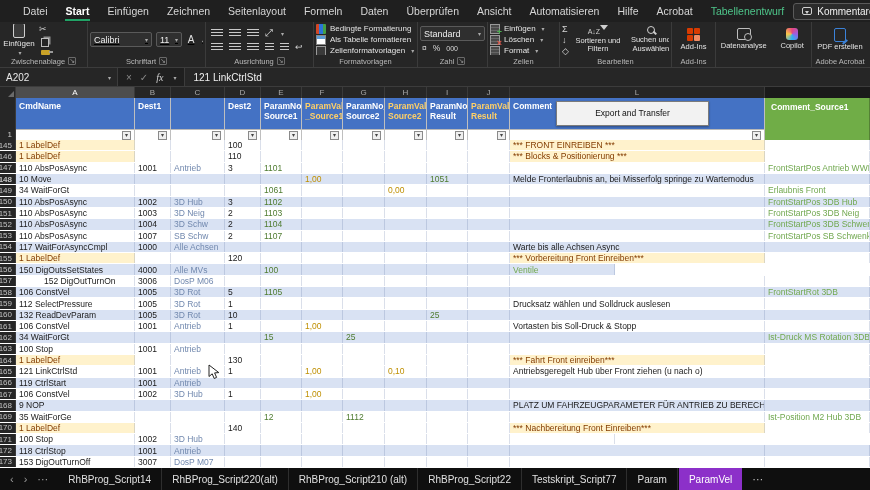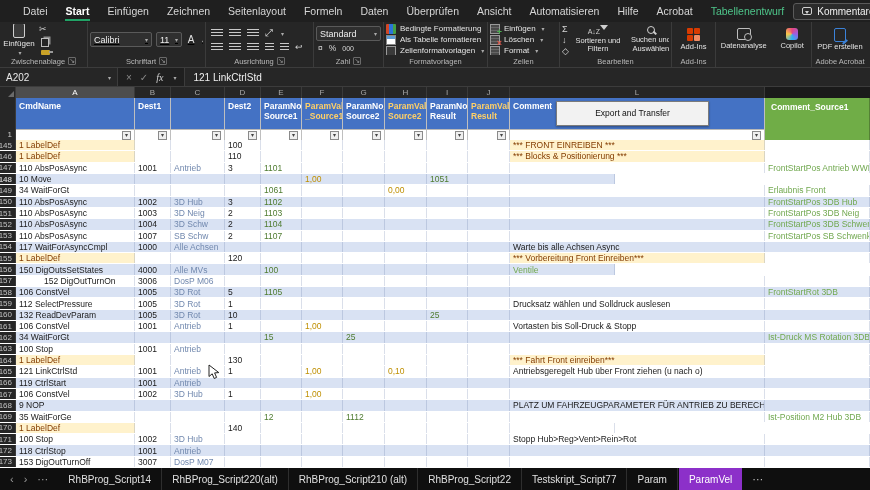--- a/index.html
+++ b/index.html
@@ -217,60 +217,60 @@
             <span class="mini">↩</span>
           </div>
         </div>
       </div>
       <div class="rg-label">
           <span>Ausrichtung</span>
           <span class="launcher">↘</span>
         </div>
     </div>
 
-    <div class="rgroup" style="width:70px">
-      <div class="rg-body">
-        <div class="zahlrows">
-          <div class="combo" style="width:100%">
-              <span>Standard</span>
-              <span class="dd">▾</span>
-            </div>
-          <div class="zicons">
-            <span>¤</span>
-            <span>%</span>
-            <span style="font-size:7px">000</span>
-          </div>
-        </div>
-      </div>
-      <div class="rg-label">
-          <span>Zahl</span>
-          <span class="launcher">↘</span>
-        </div>
-    </div>
-
     <div class="rgroup" style="width:104px">
       <div class="rg-body">
         <div class="stylecol">
           <div class="stylebtn">
               <span class="i-cf"></span>
               <span>Bedingte Formatierung</span>
             </div>
           <div class="stylebtn">
               <span class="i-tbl"></span>
               <span>Als Tabelle formatieren</span>
             </div>
           <div class="stylebtn">
               <span class="i-win"></span>
               <span>Zellenformatvorlagen</span>
               <span class="dd">▾</span>
             </div>
         </div>
       </div>
       <div class="rg-label">
           <span>Formatvorlagen</span>
+        </div>
+    </div>
+
+    <div class="rgroup" style="width:70px">
+      <div class="rg-body">
+        <div class="zahlrows">
+          <div class="combo" style="width:100%">
+              <span>Standard</span>
+              <span class="dd">▾</span>
+            </div>
+          <div class="zicons">
+            <span>¤</span>
+            <span>%</span>
+            <span style="font-size:7px">000</span>
+          </div>
+        </div>
+      </div>
+      <div class="rg-label">
+          <span>Zahl</span>
+          <span class="launcher">↘</span>
         </div>
     </div>
 
     <div class="rgroup" style="width:72px">
       <div class="rg-body">
         <div class="stylecol">
           <div class="stylebtn">
               <span class="i-grid add"></span>
               <span>Einfügen</span>
               <span class="dd">▾</span>
@@ -518,20 +518,21 @@
           <div class="cell" style="width: 119px;">10 Move</div>
           <div class="cell" style="width: 36px;"></div>
           <div class="cell v-dest" style="width: 54px;"></div>
           <div class="cell" style="width: 36px;"></div>
           <div class="cell v-green" style="width: 41px;"></div>
           <div class="cell v-amber" style="width: 41px;">1,00</div>
           <div class="cell v-green" style="width: 42px;"></div>
           <div class="cell v-amber" style="width: 42px;"></div>
           <div class="cell v-green" style="width: 41px;">1051</div>
           <div class="cell" style="width: 42px;"></div>
+          <div class="cell" style="width: 255px;">Melde Fronterlaubnis an, bei Misserfolg springe zu Wartemodus</div>
           <div class="cell v-cs" style="width: 105px;"></div>
         </div>
         <div class="row">
           <div class="cell rnum" style="width: 16px;">149</div>
           <div class="cell" style="width: 119px;">34 WaitForGt</div>
           <div class="cell" style="width: 36px;"></div>
           <div class="cell v-dest" style="width: 54px;"></div>
           <div class="cell" style="width: 36px;"></div>
           <div class="cell v-green" style="width: 41px;">1061</div>
           <div class="cell v-amber" style="width: 41px;"></div>
@@ -846,35 +847,35 @@
           <div class="cell tan" style="width: 119px;">1 LabelDef</div>
           <div class="cell" style="width: 36px;"></div>
           <div class="cell v-dest" style="width: 54px;"></div>
           <div class="cell" style="width: 36px;">140</div>
           <div class="cell v-green" style="width: 41px;"></div>
           <div class="cell v-amber" style="width: 41px;"></div>
           <div class="cell v-green" style="width: 42px;"></div>
           <div class="cell v-amber" style="width: 42px;"></div>
           <div class="cell v-green" style="width: 41px;"></div>
           <div class="cell" style="width: 42px;"></div>
+          <div class="cell tan" style="width: 255px;">*** Nachbereitung Front Einreiben***</div>
           <div class="cell v-cs" style="width: 105px;"></div>
         </div>
         <div class="row">
           <div class="cell rnum" style="width: 16px;">171</div>
           <div class="cell" style="width: 119px;">100 Stop</div>
           <div class="cell" style="width: 36px;">1002</div>
           <div class="cell v-dest" style="width: 54px;">3D Hub</div>
           <div class="cell" style="width: 36px;"></div>
           <div class="cell v-green" style="width: 41px;"></div>
           <div class="cell v-amber" style="width: 41px;"></div>
           <div class="cell v-green" style="width: 42px;"></div>
           <div class="cell v-amber" style="width: 42px;"></div>
           <div class="cell v-green" style="width: 41px;"></div>
           <div class="cell" style="width: 42px;"></div>
-          <div class="cell" style="width: 255px;">Stopp Hub&gt;Reg&gt;Vent&gt;Rein&gt;Rot</div>
           <div class="cell v-cs" style="width: 105px;"></div>
         </div>
         <div class="row band">
           <div class="cell rnum" style="width: 16px;">172</div>
           <div class="cell" style="width: 119px;">118 CtrlStop</div>
           <div class="cell" style="width: 36px;">1001</div>
           <div class="cell v-dest" style="width: 54px;">Antrieb</div>
           <div class="cell" style="width: 36px;"></div>
           <div class="cell v-green" style="width: 41px;"></div>
           <div class="cell v-amber" style="width: 41px;"></div>

